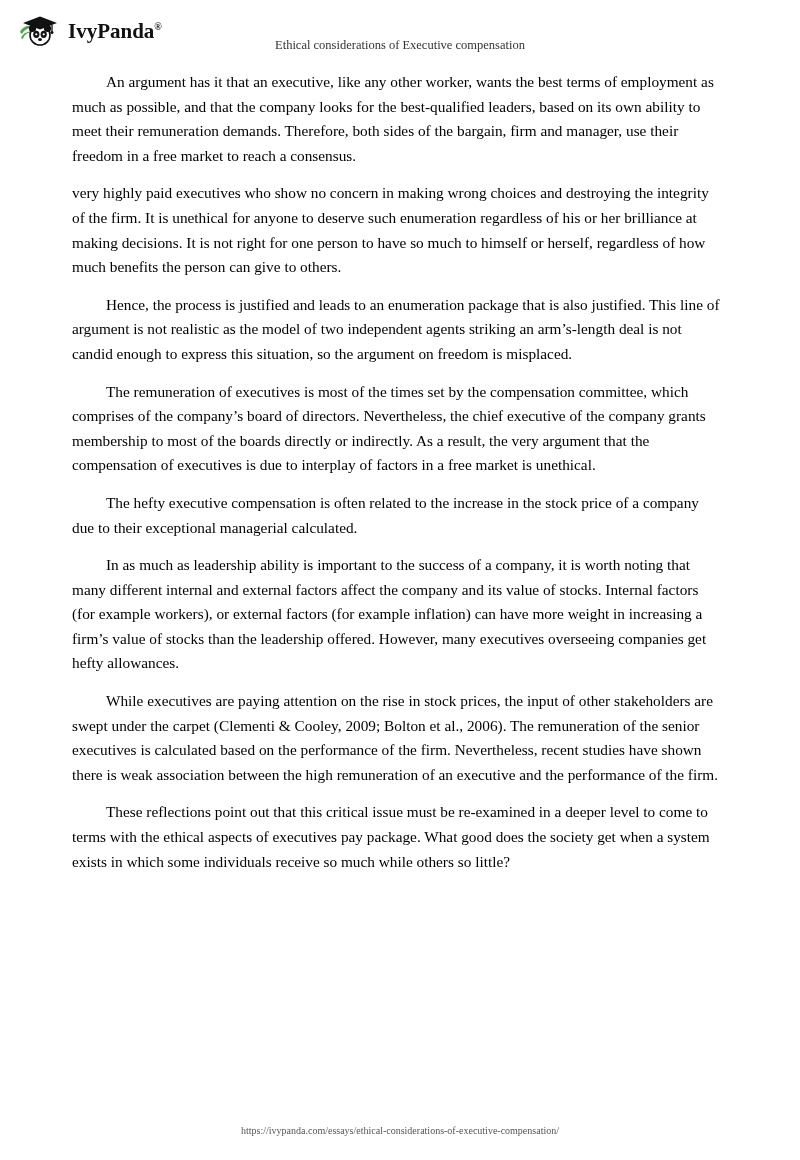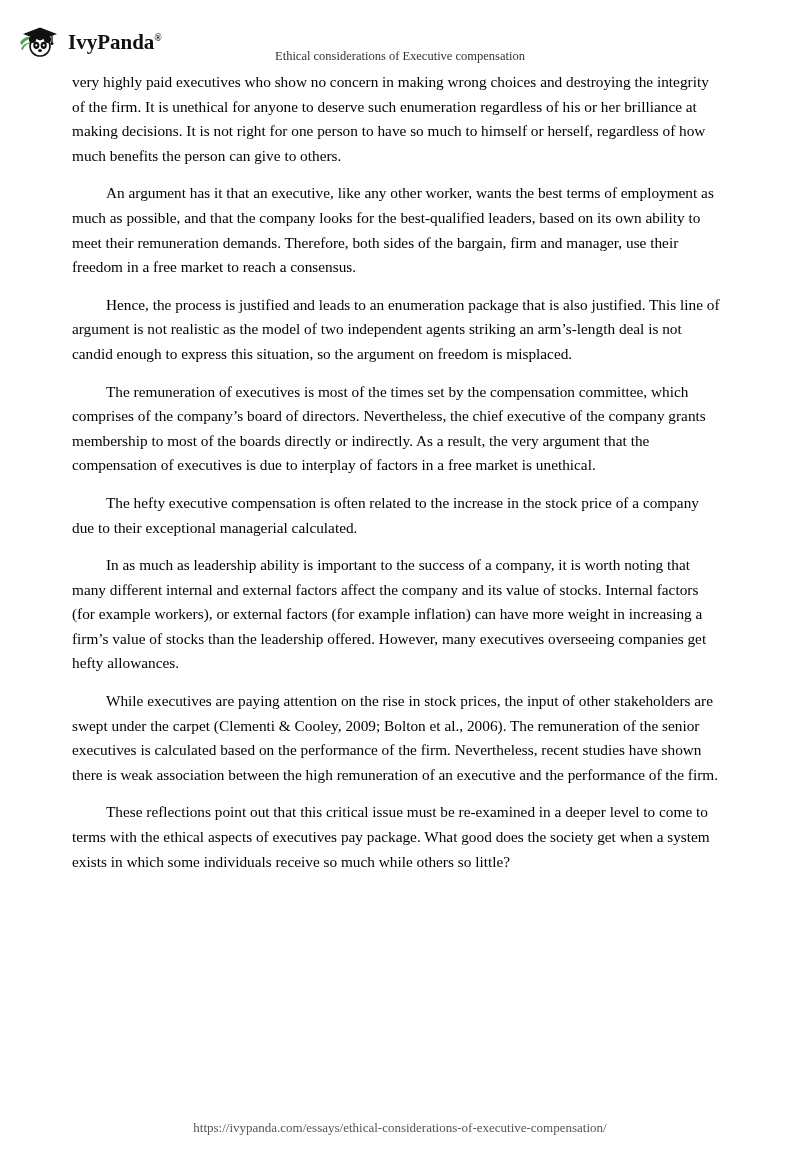--- a/index.html
+++ b/index.html
@@ -19,21 +19,21 @@
   .page {
     position: relative;
     width: 800px;
     height: 1160px;
     box-sizing: border-box;
   }
 
   
   .header {
     position: absolute;
-    top: 11px;
+    top: 0;
     left: 0;
     right: 0;
     height: 58px;
   }
 
   .brand {
     position: absolute;
     left: 18px;
     top: 14px;
     display: flex;
@@ -99,21 +99,21 @@
   }
 
   
   .footer {
     position: absolute;
     left: 0;
     right: 0;
     bottom: 24px;
     text-align: center;
     font-family: "Liberation Serif", serif;
-    font-size: 13px;
+    font-size: 10px;
     color: #555555;
   }
   .footer a {
     color: #555555;
     text-decoration: none;
   }
 </style>
 </head>
 <body>
 
@@ -142,22 +142,22 @@
           <circle cx="34" cy="18.6" r="1.5" fill="#111111"></circle>
         </svg>
       </span>
       <span class="brand-text"><span>IvyPanda</span><span class="reg">®</span></span>
     </div>
 
     <div class="header-title">Ethical considerations of Executive compensation</div>
   </div>
 
   <div class="content">
+    <p class="para indent">An argument has it that an executive, like any other worker, wants the best terms of employment as much as possible, and that the company looks for the best-qualified leaders, based on its own ability to meet their remuneration demands. Therefore, both sides of the bargain, firm and manager, use their freedom in a free market to reach a consensus.</p>
     <p class="para">very highly paid executives who show no concern in making wrong choices and destroying the integrity of the firm. It is unethical for anyone to deserve such enumeration regardless of his or her brilliance at making decisions. It is not right for one person to have so much to himself or herself, regardless of how much benefits the person can give to others.</p>
-    <p class="para indent">An argument has it that an executive, like any other worker, wants the best terms of employment as much as possible, and that the company looks for the best-qualified leaders, based on its own ability to meet their remuneration demands. Therefore, both sides of the bargain, firm and manager, use their freedom in a free market to reach a consensus.</p>
     <p class="para indent">Hence, the process is justified and leads to an enumeration package that is also justified. This line of argument is not realistic as the model of two independent agents striking an arm’s-length deal is not candid enough to express this situation, so the argument on freedom is misplaced.</p>
     <p class="para indent">The remuneration of executives is most of the times set by the compensation committee, which comprises of the company’s board of directors. Nevertheless, the chief executive of the company grants membership to most of the boards directly or indirectly. As a result, the very argument that the compensation of executives is due to interplay of factors in a free market is unethical.</p>
     <p class="para indent">The hefty executive compensation is often related to the increase in the stock price of a company due to their exceptional managerial calculated.</p>
     <p class="para indent">In as much as leadership ability is important to the success of a company, it is worth noting that many different internal and external factors affect the company and its value of stocks. Internal factors (for example workers), or external factors (for example inflation) can have more weight in increasing a firm’s value of stocks than the leadership offered. However, many executives overseeing companies get hefty allowances.</p>
     <p class="para indent">While executives are paying attention on the rise in stock prices, the input of other stakeholders are swept under the carpet (Clementi &amp; Cooley, 2009; Bolton et al., 2006). The remuneration of the senior executives is calculated based on the performance of the firm. Nevertheless, recent studies have shown there is weak association between the high remuneration of an executive and the performance of the firm.</p>
     <p class="para indent">These reflections point out that this critical issue must be re-examined in a deeper level to come to terms with the ethical aspects of executives pay package. What good does the society get when a system exists in which some individuals receive so much while others so little?</p>
   </div>
 
   <div class="footer">
     <a href="#">https://ivypanda.com/essays/ethical-considerations-of-executive-compensation/</a>

